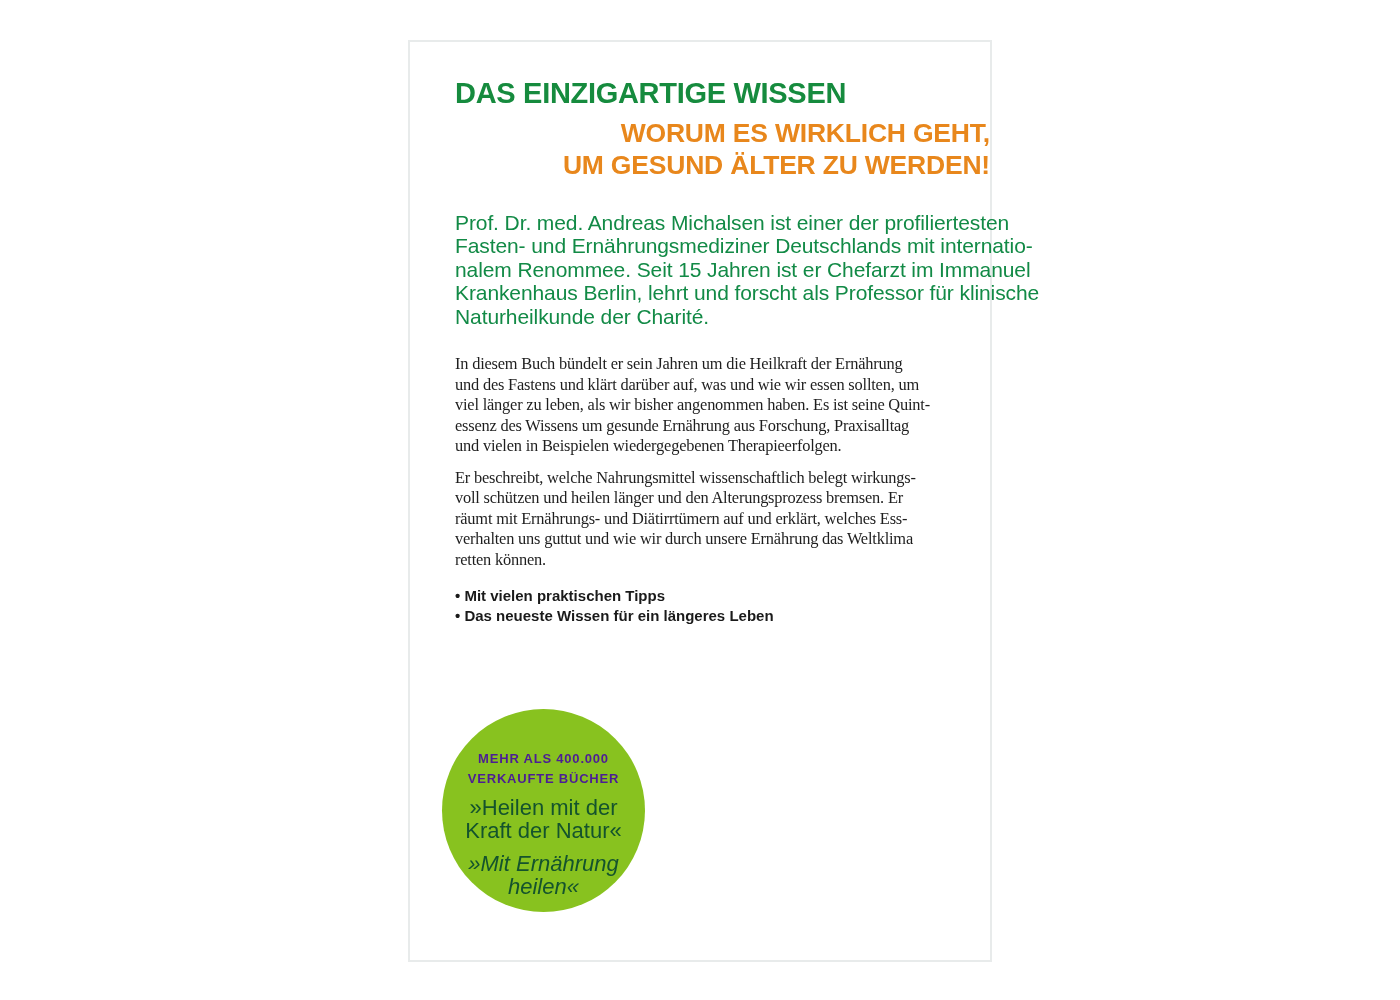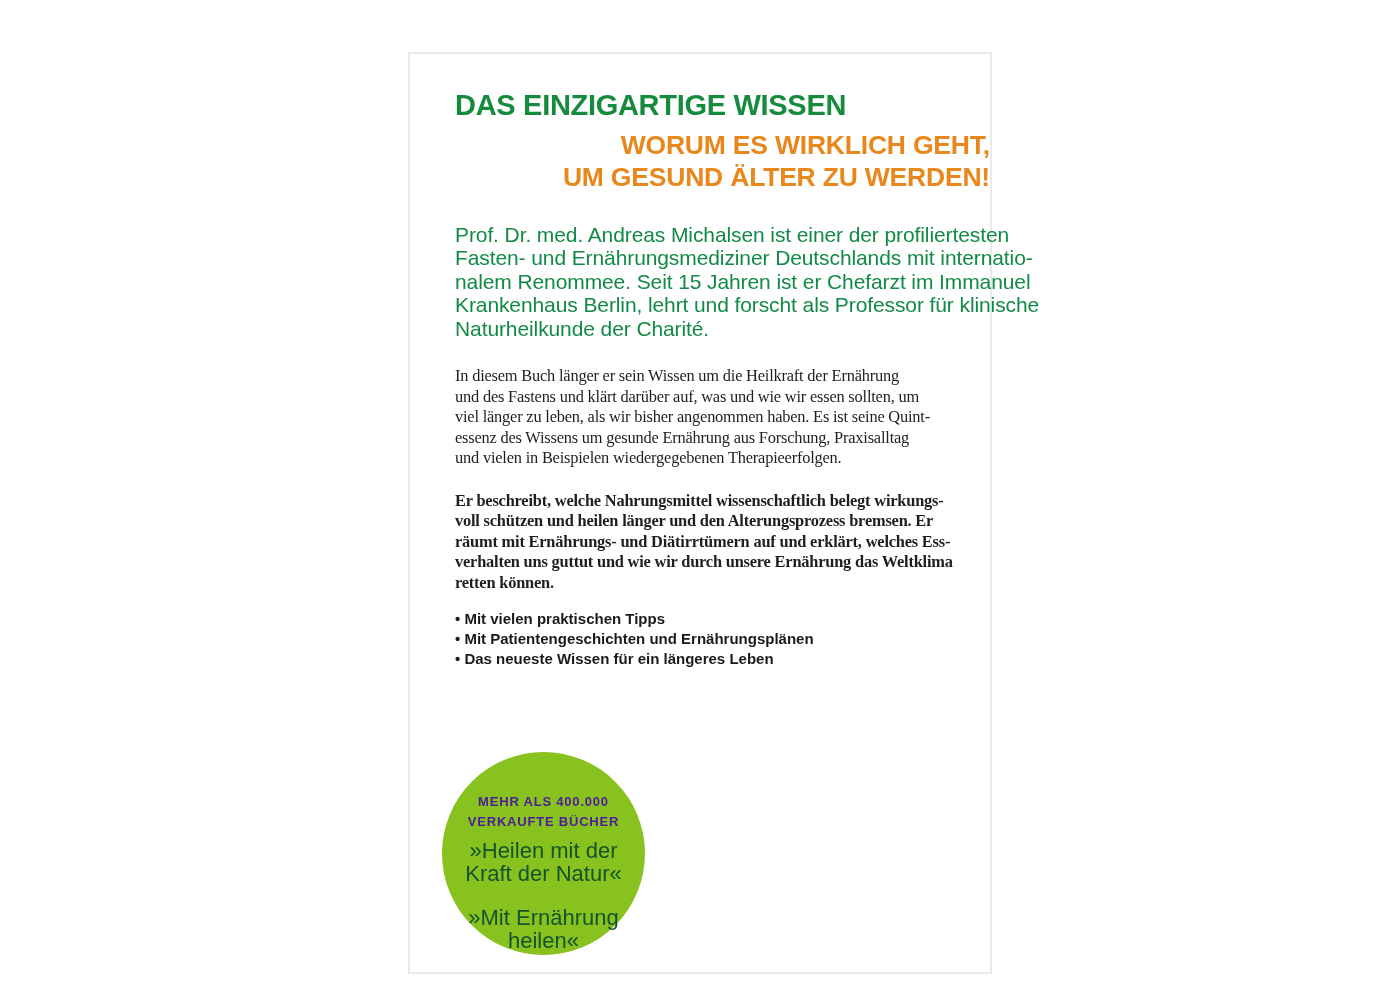--- a/index.html
+++ b/index.html
@@ -13,21 +13,21 @@
   *{margin:0;padding:0;box-sizing:border-box;}
   html,body{background:#ffffff;}
   body{
     width:1400px;height:1000px;
     font-family:"Liberation Sans",sans-serif;
     overflow:hidden;
     position:relative;
   }
   .card{
     position:absolute;
-    left:408px;top:52px;
+    left:408px;top:40px;
     width:584px;height:922px;
     background:#ffffff;
     border:2px solid var(--card-border);
     padding-left:45px;
   }
   .headline{
     margin-top:36px;
     font-weight:bold;
     font-size:29px;
     line-height:30px;
@@ -56,21 +56,21 @@
   }
   .para{
     font-family:"Liberation Serif",serif;
     font-size:16.4px;
     line-height:20.5px;
     letter-spacing:-0.2px;
     color:var(--body-text);
     white-space:nowrap;
   }
   .para-1{margin-top:26px;}
-  .para-2{margin-top:22px;font-weight:bold;}
+  .para-2{margin-top:11px;}
   .bullets{
     margin-top:16px;
     font-weight:bold;
     font-size:15px;
     line-height:20px;
     color:#1a1a1a;
     white-space:nowrap;
   }
   .bullet-item::before{
     content:"• ";
@@ -91,21 +91,21 @@
     letter-spacing:0.8px;
     color:#4c1d95;
   }
   .badge-quote{
     font-size:22px;
     line-height:23px;
     color:#14532d;
     font-weight:400;
   }
   .badge-quote-1{margin-top:7px;}
-  .badge-quote-2{margin-top:21px;}
+  .badge-quote-2{margin-top:10px;font-style:italic;}
 </style>
 </head>
 <body>
 
 <div class="card">
 
   <h1 class="headline">DAS EINZIGARTIGE WISSEN</h1>
 
   <div class="subtitle">
     <div>WORUM ES WIRKLICH GEHT,</div>
@@ -114,38 +114,37 @@
 
   <div class="bio">
     <div>Prof. Dr. med. Andreas Michalsen ist einer der profiliertesten</div>
     <div>Fasten- und Ernährungsmediziner Deutschlands mit internatio-</div>
     <div>nalem Renommee. Seit 15 Jahren ist er Chefarzt im Immanuel</div>
     <div>Krankenhaus Berlin, lehrt und forscht als Professor für klinische</div>
     <div>Naturheilkunde der Charité.</div>
   </div>
 
   <div class="para para-1">
-    <div>In diesem Buch länger er sein Wissen um die Heilkraft der Ernährung</div>
+    <div>In diesem Buch bündelt er sein Jahren um die Heilkraft der Ernährung</div>
     <div>und des Fastens und klärt darüber auf, was und wie wir essen sollten, um</div>
     <div>viel länger zu leben, als wir bisher angenommen haben. Es ist seine Quint-</div>
     <div>essenz des Wissens um gesunde Ernährung aus Forschung, Praxisalltag</div>
     <div>und vielen in Beispielen wiedergegebenen Therapieerfolgen.</div>
   </div>
 
   <div class="para para-2">
     <div>Er beschreibt, welche Nahrungsmittel wissenschaftlich belegt wirkungs-</div>
     <div>voll schützen und heilen länger und den Alterungsprozess bremsen. Er</div>
     <div>räumt mit Ernährungs- und Diätirrtümern auf und erklärt, welches Ess-</div>
     <div>verhalten uns guttut und wie wir durch unsere Ernährung das Weltklima</div>
     <div>retten können.</div>
   </div>
 
   <div class="bullets">
     <div class="bullet-item">Mit vielen praktischen Tipps</div>
-    <div class="bullet-item">Mit Patientengeschichten und Ernährungsplänen</div>
     <div class="bullet-item">Das neueste Wissen für ein längeres Leben</div>
   </div>
 
   <div class="badge">
     <div class="badge-header">
       <div>MEHR ALS 400.000</div>
       <div>VERKAUFTE BÜCHER</div>
     </div>
     <div class="badge-quote badge-quote-1">
       <div>»Heilen mit der</div>

